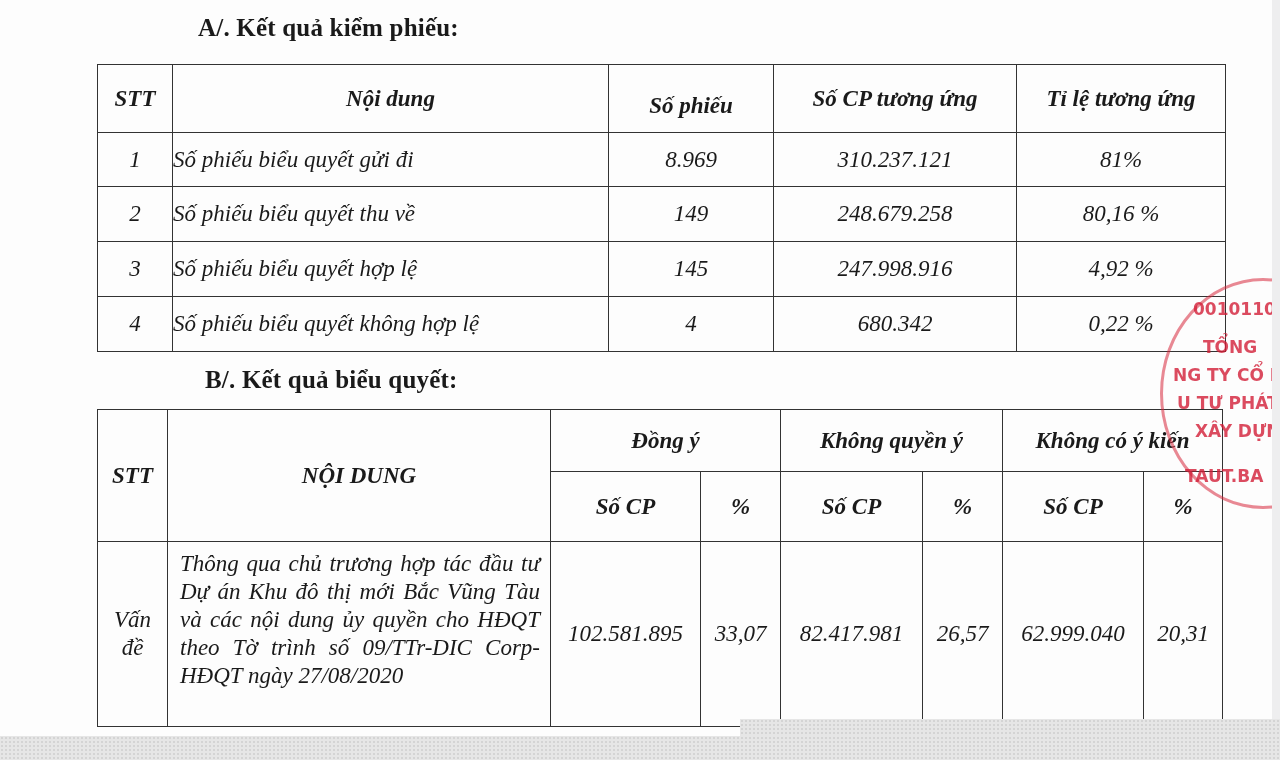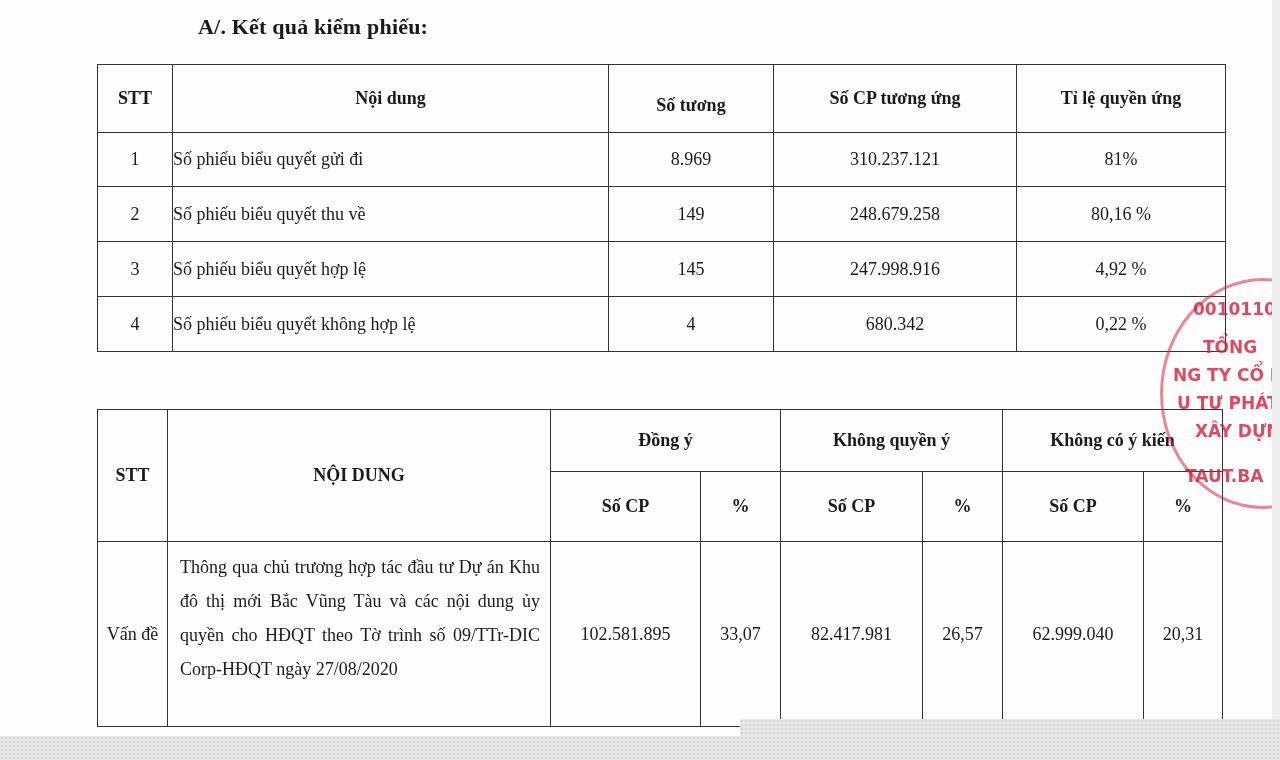--- a/index.html
+++ b/index.html
@@ -1,28 +1,28 @@
 <!DOCTYPE html>
 <html><head>
 <meta charset="utf-8">
 <style>
   html, body { margin:0; padding:0; }
   body { width:1280px; height:760px; position:relative; overflow:hidden; background:#fbfbfb;
          font-family:"Liberation Serif","DejaVu Serif",serif; color:#1a1a1a; }
   .page { position:absolute; left:0; top:0; width:1280px; height:760px; background:#fdfdfd; }
   .edge { position:absolute; right:0; top:0; width:8px; height:740px; background:#eeeeef; }
-  .sec-title { position:absolute; font-weight:bold; font-size:22px; letter-spacing:0.2px; }
+  .sec-title { position:absolute; font-weight:bold; font-size:25px; letter-spacing:0.2px; }
   table { position:absolute; border-collapse:collapse; table-layout:fixed; }
-  td, th { border:1.3px solid #333; padding:0; font-size:18px; }
+  td, th { border:1.3px solid #333; padding:0; font-size:23px;font-style:italic; }
   th { font-weight:bold; }
   #tblA td, #tblA th { text-align:center; vertical-align:middle; }
   #tblA td.left { text-align:left; }
   #tblB th { vertical-align:middle; }
   #tblB td { text-align:center; vertical-align:middle; }
-  #tblB td.content { text-align:justify; text-align-last:left; padding:0 10px 0 12px; line-height:34px; vertical-align:top; padding-top:8px; }
+  #tblB td.content { text-align:justify; text-align-last:left; padding:0 10px 0 12px; line-height:28px; vertical-align:top; padding-top:8px; }
   .stamp { position:absolute; left:1160px; top:278px; width:200px; height:225px; border-radius:50%;
            border:3px solid rgba(215,40,60,0.55); color:rgba(210,30,55,0.8);
            font-family:"DejaVu Sans",sans-serif; font-weight:bold; font-size:17px; line-height:24px; pointer-events:none; }
   .stamp .ln { position:absolute; white-space:nowrap; }
   .gray-band { position:absolute; left:0; top:736px; width:1280px; height:24px;
                background-color:#e6e6e6;
                background-image: radial-gradient(#d4d4d4 0.8px, transparent 0.9px);
                background-size:4px 4px; }
   .gray-band2 { position:absolute; left:740px; top:719px; width:540px; height:17px;
                background-color:#e6e6e6;
@@ -41,23 +41,23 @@
       <col style="width:75px">
         <col style="width:436px">
         <col style="width:165px">
         <col style="width:243px">
         <col style="width:209px">
     </colgroup>
     <tbody>
         <tr style="height:68px">
       <th>STT</th>
       <th>Nội dung</th>
-      <th style="padding-top:14px">Số tương</th>
+      <th style="padding-top:14px">Số phiếu</th>
       <th>Số CP tương ứng</th>
-      <th>Tỉ lệ quyền ứng</th>
+      <th>Tỉ lệ tương ứng</th>
     </tr>
     <tr style="height:54px">
       <td>1</td>
       <td class="left">Số phiếu biểu quyết gửi đi</td>
       <td>8.969</td>
       <td>310.237.121</td>
       <td>81%</td>
     </tr>
     <tr style="height:55px">
       <td>2</td>
@@ -76,20 +76,21 @@
     <tr style="height:55px">
       <td>4</td>
       <td class="left">Số phiếu biểu quyết không hợp lệ</td>
       <td>4</td>
       <td>680.342</td>
       <td>0,22 %</td>
     </tr>
   </tbody>
     </table>
 
+  <div class="sec-title" style="left:205px; top:366px;">B/. Kết quả biểu quyết:</div>
 
   <table id="tblB" style="left:97px; top:409px; width:1125px;">
     <colgroup>
       <col style="width:70px">
         <col style="width:383px">
         <col style="width:150px">
         <col style="width:80px">
         <col style="width:142px">
         <col style="width:80px">
         <col style="width:141px">

